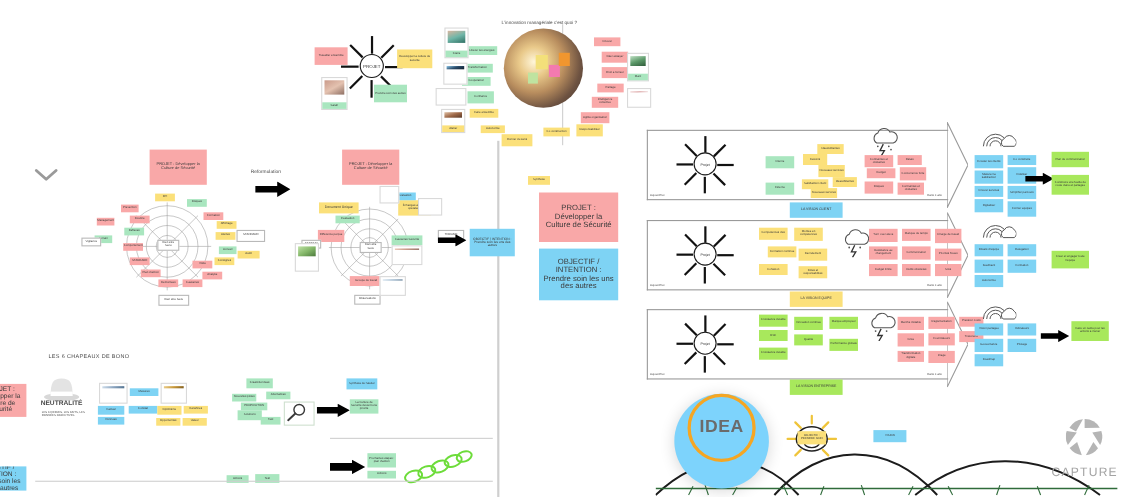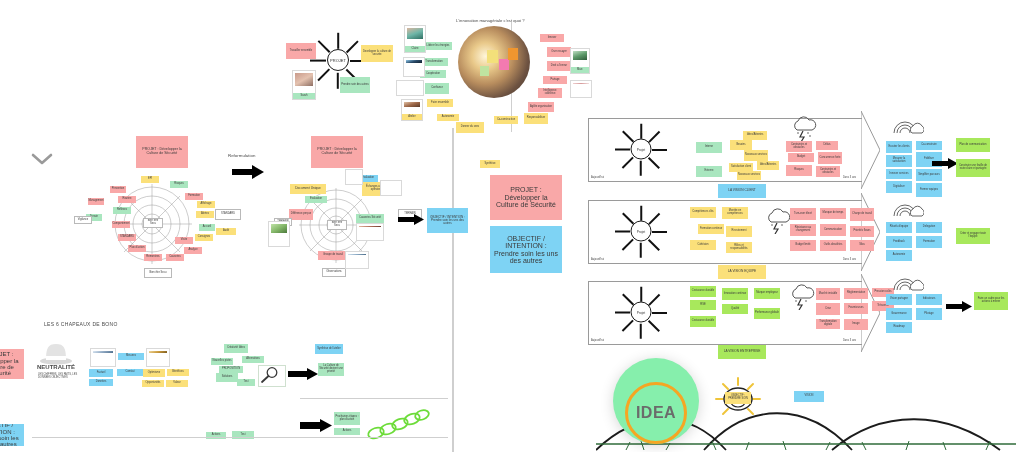--- a/index.html
+++ b/index.html
@@ -33,22 +33,22 @@
       border-radius:50%;border:1.6px solid #1a1a1a;background:#fff;display:flex;
       align-items:center;justify-content:center;font-size:4px;color:#333;}
   .ray{position:absolute;left:50%;top:50%;background:#111;transform-origin:0 50%;}
 
   
   .lane{position:absolute;}
   .lane .body{position:absolute;left:0;top:0;right:18px;bottom:0;border:1px solid #9a9a9a;
               border-right:none;background:#fff;}
   .lane .head{position:absolute;right:0;top:-7px;width:19px;height:calc(100% + 14px);}
 
-  .ideaWrap{position:absolute;border-radius:50%;background:#86efac;box-shadow:0 2px 14px rgba(0,0,0,.16);
-            display:flex;align-items:flex-end;justify-content:center;}
+  .ideaWrap{position:absolute;border-radius:50%;background:#7dd3fc;box-shadow:0 2px 14px rgba(0,0,0,.16);
+            display:flex;align-items:flex-start;justify-content:center;}
   .ideaRing{border-radius:50%;border:3px solid #f5a623;display:flex;align-items:center;justify-content:center;
             font-size:16px;font-weight:bold;color:#6b6b6b;letter-spacing:.5px;}
 
   .capwrap{position:absolute;display:flex;flex-direction:column;align-items:center;}
   .caplabel{font-size:11px;color:#a3a3a3;letter-spacing:1.1px;margin-top:5px;}
 
   .chev{position:absolute;}
   .hill{position:absolute;}
   .titleTxt{position:absolute;color:#4a4a4a;}
 </style>
@@ -570,14 +570,29 @@
   </div>
   <div class="note yellow tiny blur" style="left:725px;top:392px;width:26px;height:12px;">OBJECTIF : PRENDRE SOIN</div>
   <div class="note blue tiny blur" style="left:794px;top:391px;width:30px;height:11px;">VISION</div>
 
   <div class="ideaWrap" style="left:613px;top:358px;width:86px;height:86px;">
     <div class="ideaRing" style="width:56px;height:56px;">
       <span>IDEA</span>
     </div>
   </div>
 
+  <div class="capwrap" style="left:956px;top:380px;">
+    <div>
+      <svg width="34" height="34" viewBox="0 0 34 34">
+        <g fill="#b5b5b5">
+          <path d="M17 1 a16 16 0 0 1 13.8 7.9 L17 9 Z"></path>
+          <path d="M32.2 11.8 a16 16 0 0 1 -1.1 12.8 L24 13.1 Z"></path>
+          <path d="M29.2 27.4 a16 16 0 0 1 -11.1 6.5 L25 21.8 Z"></path>
+          <path d="M14.5 33.8 a16 16 0 0 1 -11.1 -6.5 L10.2 21.8 Z"></path>
+          <path d="M1.8 24.6 a16 16 0 0 1 -1.1 -12.8 L9.9 13.1 Z"></path>
+          <path d="M3.2 8.9 A16 16 0 0 1 15.5 1.1 L9.2 12.2 Z"></path>
+        </g>
+      </svg>
+    </div>
+    <div class="caplabel">CAPTURE</div>
+  </div>
 
 </div>
 
 </body></html>

